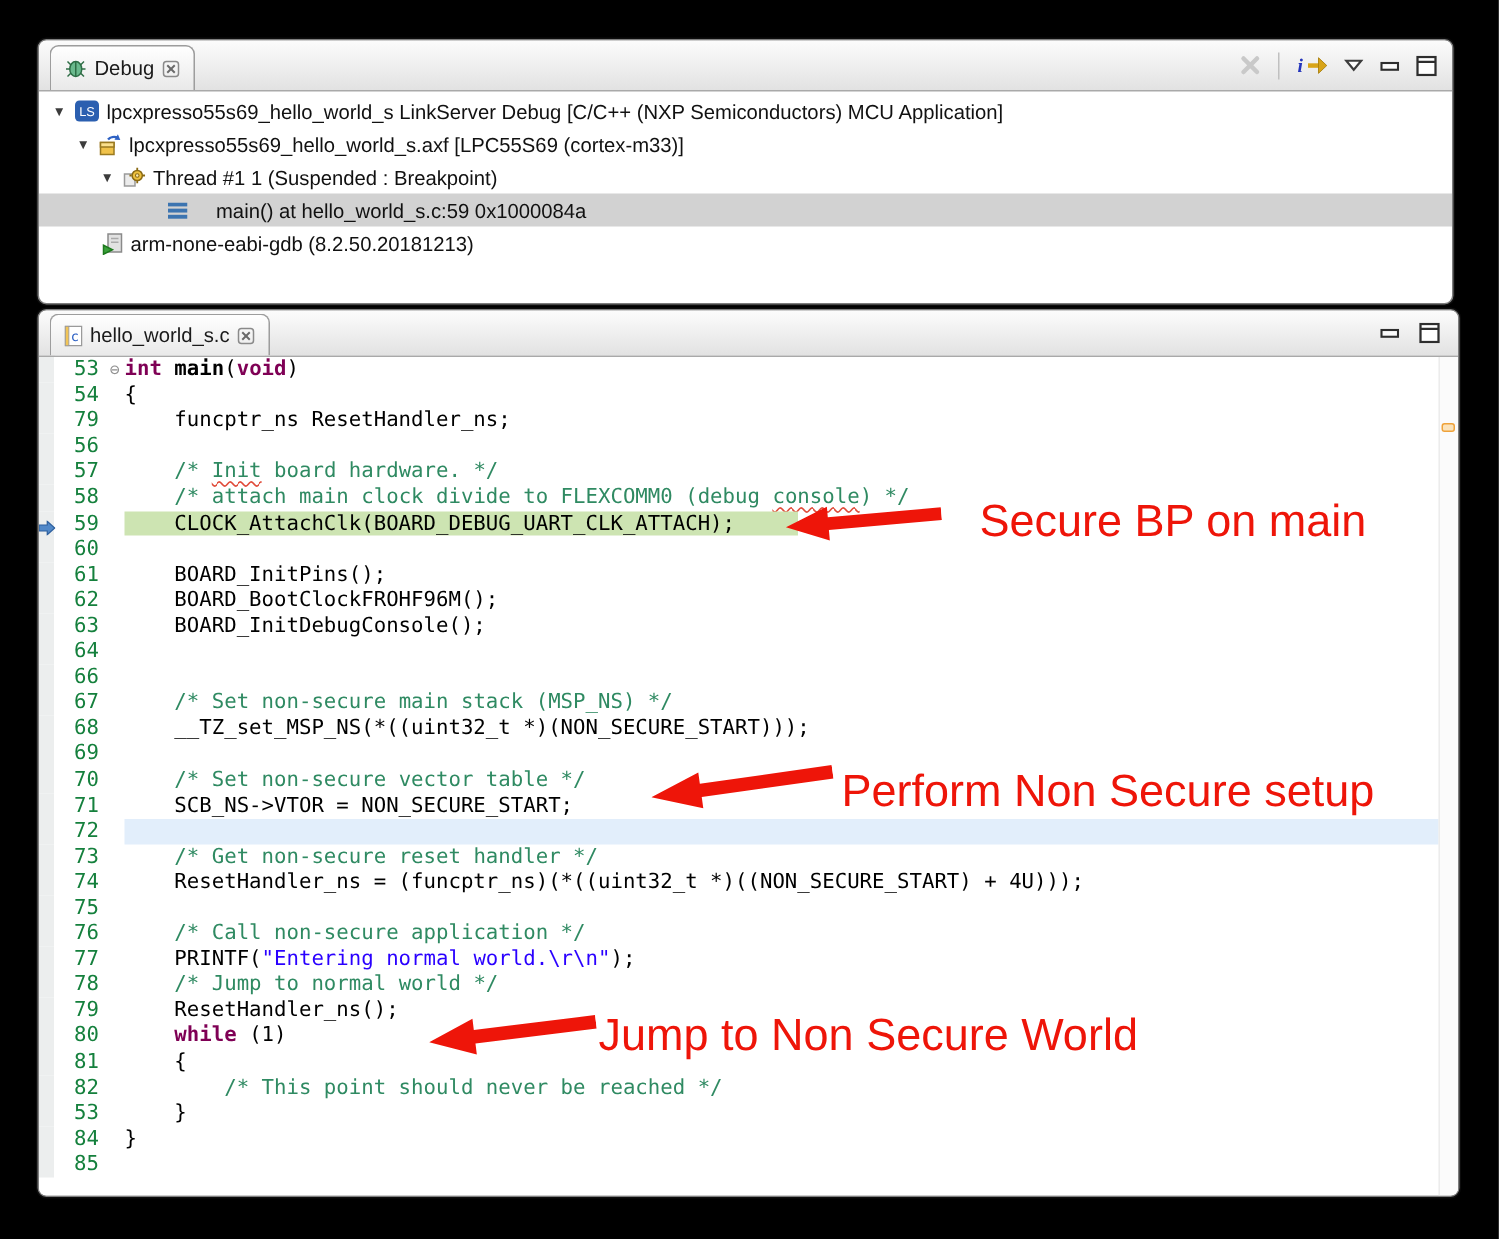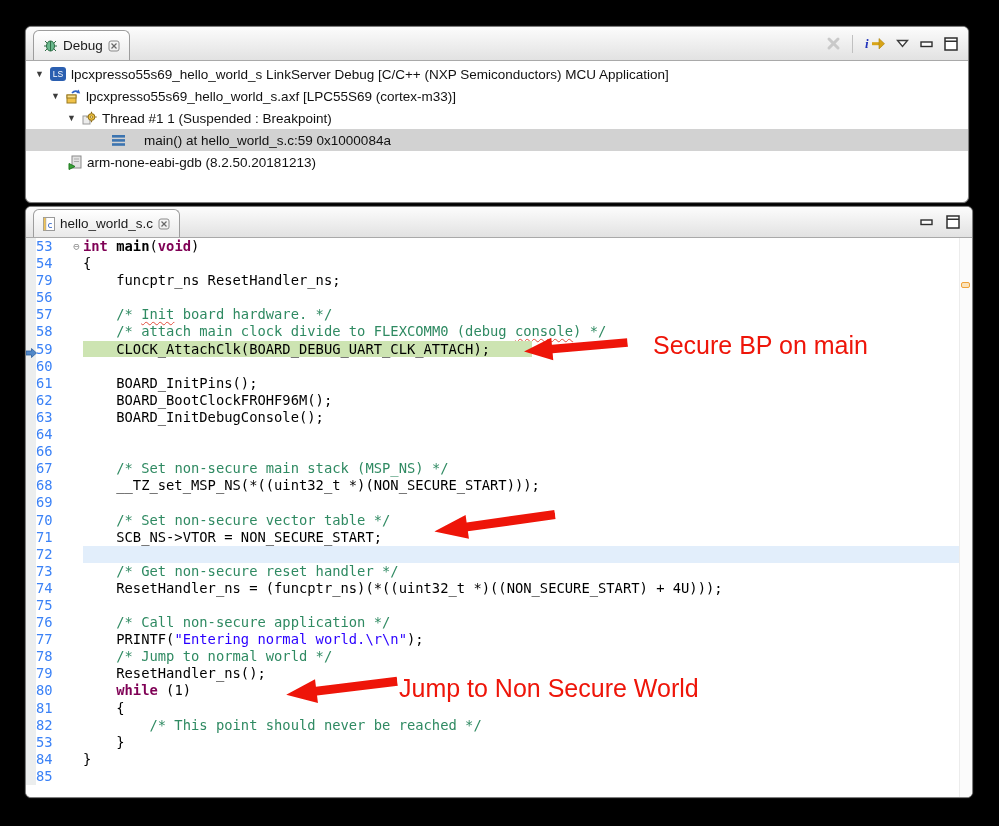--- a/index.html
+++ b/index.html
@@ -41,43 +41,43 @@
               width:16px; height:14px; background:#2b5fb0; border-radius:3px;
               color:#fff; font-size:8.5px; font-weight:normal; letter-spacing:0; }
 
   
   .editor-body { position:absolute; left:0; right:0; top:31px; bottom:0;
                  background:#fff; overflow:hidden; }
   .code-row { display:flex; align-items:stretch; height:17.1px;
               font-family:"DejaVu Sans Mono", monospace; font-size:13.8px;
               line-height:17.1px; white-space:pre; }
   .cell-ruler { width:10px; background:#eceeee; position:relative; flex:none; }
-  .cell-num { width:34px; flex:none; padding-right:4px;
-              color:#3b82f6; }
+  .cell-num { width:34px; flex:none; text-align:right; padding-right:4px;
+              color:#15803d; }
   .cell-fold { width:13px; flex:none; color:#909090; font-size:11px;
                line-height:17.1px; text-align:center; }
   .cell-code { flex:1; color:#000; }
   .code-row.hl-cur .cell-code { background:#e2eefb; }
   .code-row.hl-exec .hl-band { background:#cde4b2; padding-right:42px; }
   .tok-k  { color:#7f0055; font-weight:bold; }
   .tok-b  { color:#000;    font-weight:bold; }
   .tok-c  { color:#2f8a62; }
   .tok-ce { color:#2f8a62;
             text-decoration:underline wavy #e04b3a 1px;
             text-underline-offset:2px; }
   .tok-s  { color:#2a00ff; }
   .ip-arrow { position:absolute; left:0; top:4px; }
 
   .overview-ruler { position:absolute; right:0; top:0; bottom:0; width:13px;
                     background:#fbfbfb; border-left:1px solid #ececec; }
   .ov-marker { position:absolute; right:2px; top:44px; width:9px; height:6px;
                background:#fbe3bb; border:1.5px solid #efa23a; border-radius:2px; }
 
   
-  .annot-label { position:absolute; color:#ee1509; font-size:25px;
+  .annot-label { position:absolute; color:#ee1509; font-size:30px;
                  font-family:"Liberation Sans", sans-serif; white-space:nowrap; }
   .annot-arrow { position:absolute; }
 
   .winicons { position:absolute; right:12px; top:0; height:100%;
               display:flex; align-items:center; gap:13px; }
 </style>
 </head>
 <body>
 
 <div class="stage">
@@ -287,20 +287,21 @@
       <path d="M0 13 L30 1 L30 8.5 L110 8.5 L110 17.5 L30 17.5 L30 25 Z" fill="#ee1509"></path>
     </svg>
   </div>
   <div class="annot-label" style="left:653px; top:331px;">Secure BP on main</div>
 
   <div class="annot-arrow" style="left:434px; top:510px; transform:rotate(-8deg);">
     <svg width="122" height="26" viewBox="0 0 110 26" preserveAspectRatio="none">
       <path d="M0 13 L30 1 L30 8.5 L110 8.5 L110 17.5 L30 17.5 L30 25 Z" fill="#ee1509"></path>
     </svg>
   </div>
+  <div class="annot-label" style="left:561px; top:511px;">Perform Non Secure setup</div>
 
   <div class="annot-arrow" style="left:286px; top:675px; transform:rotate(-7deg);">
     <svg width="112" height="26" viewBox="0 0 110 26" preserveAspectRatio="none">
       <path d="M0 13 L30 1 L30 8.5 L110 8.5 L110 17.5 L30 17.5 L30 25 Z" fill="#ee1509"></path>
     </svg>
   </div>
   <div class="annot-label" style="left:399px; top:674px;">Jump to Non Secure World</div>
 
 </div>
 

